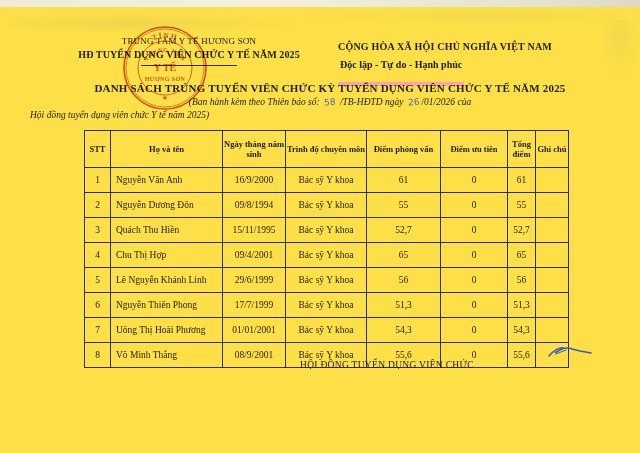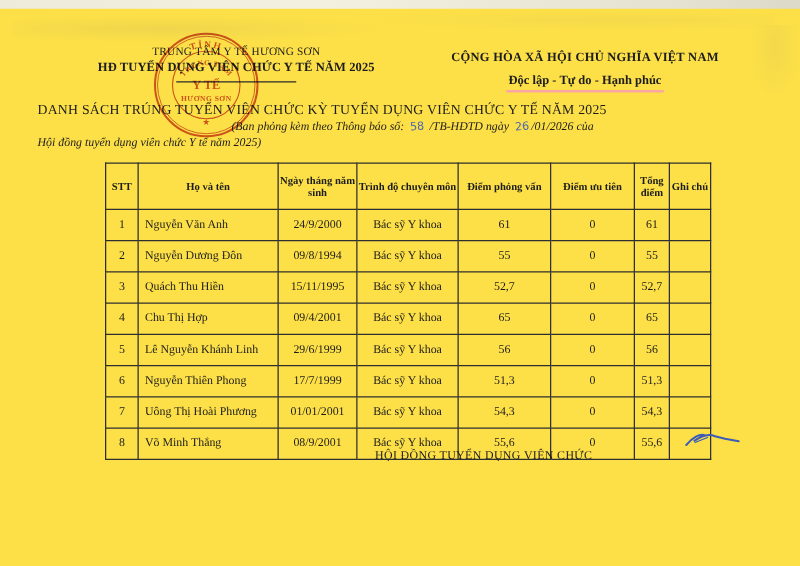--- a/index.html
+++ b/index.html
@@ -23,32 +23,32 @@
   .sm2{left:300px;top:8px;width:320px;height:16px;
     background:radial-gradient(ellipse at 60% 50%,rgba(130,130,130,.07),rgba(130,130,130,0) 75%);}
   .sm3{left:600px;top:20px;width:40px;height:60px;
     background:radial-gradient(ellipse at 50% 30%,rgba(120,120,120,.08),rgba(120,120,120,0) 70%);}
 
   
   .hdr-left{position:absolute;left:58px;top:36px;width:262px;text-align:center;line-height:1.25;}
   .hdr-left .l1{font-size:9px;letter-spacing:.2px;}
   .hdr-left .l2{font-size:10px;font-weight:bold;margin-top:2px;letter-spacing:.1px;}
   .hdr-left .rule{width:96px;height:1px;background:#2b2b2b;margin:3px auto 0;}
-  .hdr-right{position:absolute;left:338px;top:40px;width:260px;text-align:center;line-height:1.3;}
+  .hdr-right{position:absolute;left:338px;top:40px;width:260px;text-align:left;line-height:1.3;}
   .hdr-right .l1{font-size:10px;font-weight:bold;letter-spacing:.2px;}
   .hdr-right .l2{font-size:10px;font-weight:bold;margin-top:2px;
-    border-bottom:2px solid #fca5a5;display:inline-block;padding:0 2px 1px;}
+    border-bottom:4px solid #fca5a5;display:inline-block;padding:0 2px 11px;}
 
   
   .stamp{position:absolute;left:121px;top:24px;width:88px;height:88px;
     opacity:.82;mix-blend-mode:multiply;pointer-events:none;}
 
   
-  .title{position:absolute;left:30px;top:82px;width:600px;text-align:left;
-    font-size:11px;font-weight:normal;letter-spacing:.2px;}
+  .title{position:absolute;left:30px;top:82px;width:600px;text-align:center;
+    font-size:11px;font-weight:bold;letter-spacing:.2px;}
   .subtitle1{position:absolute;left:30px;top:97px;width:600px;text-align:center;
     font-size:9.5px;font-style:italic;}
   .subtitle2{position:absolute;left:30px;top:110px;width:600px;
     font-size:9.5px;font-style:italic;}
   .hand{color:#4a68ae;font-style:normal;font-family:"DejaVu Sans",sans-serif;
     font-size:9px;display:inline-block;transform:rotate(-4deg);margin:0 2px;}
 
   
   table.list{position:absolute;left:84px;top:130px;width:484px;
     border-collapse:collapse;table-layout:fixed;}
@@ -102,21 +102,21 @@
       <textPath href="#arcInnerTop" startOffset="50%" text-anchor="middle">TRUNG TÂM</textPath>
     </text>
     <text x="44" y="47" font-size="10" font-weight="bold" fill="#c23b30" text-anchor="middle">Y TẾ</text>
     <text x="44" y="57" font-size="6" font-weight="bold" fill="#c23b30" text-anchor="middle" letter-spacing="0.4">HƯƠNG SƠN</text>
     <text x="44" y="76" font-size="7" fill="#c23b30" text-anchor="middle">★</text>
   </svg>
 
   <div class="title">DANH SÁCH TRÚNG TUYỂN VIÊN CHỨC KỲ TUYỂN DỤNG VIÊN CHỨC Y TẾ NĂM 2025</div>
 
   <div class="subtitle1">
-    <span>(Ban phỏng kèm theo Thông báo số:</span>
+    <span>(Ban hành kèm theo Thiên báo số:</span>
     <span class="hand">58</span>
     <span>/TB-HĐTD ngày</span>
     <span class="hand">26</span><span>/01/2026 của</span>
   </div>
   <div class="subtitle2">Hội đồng tuyển dụng viên chức Y tế năm 2025)</div>
 
   <table class="list">
     <colgroup>
       <col class="c-stt">
         <col class="c-name">
@@ -136,21 +136,21 @@
           <th>Điểm phỏng vấn</th>
           <th>Điểm ưu tiên</th>
           <th>Tổng điểm</th>
           <th>Ghi chú</th>
         </tr>
       </thead>
     <tbody id="tbody-rows">
         <tr>
           <td>1</td>
           <td class="cell-name">Nguyễn Văn Anh</td>
-          <td>24/9/2000</td>
+          <td>16/9/2000</td>
           <td>Bác sỹ Y khoa</td>
           <td>61</td>
           <td>0</td>
           <td>61</td>
           <td></td>
         </tr>
         <tr>
           <td>2</td>
           <td class="cell-name">Nguyễn Dương Đôn</td>
           <td>09/8/1994</td>

